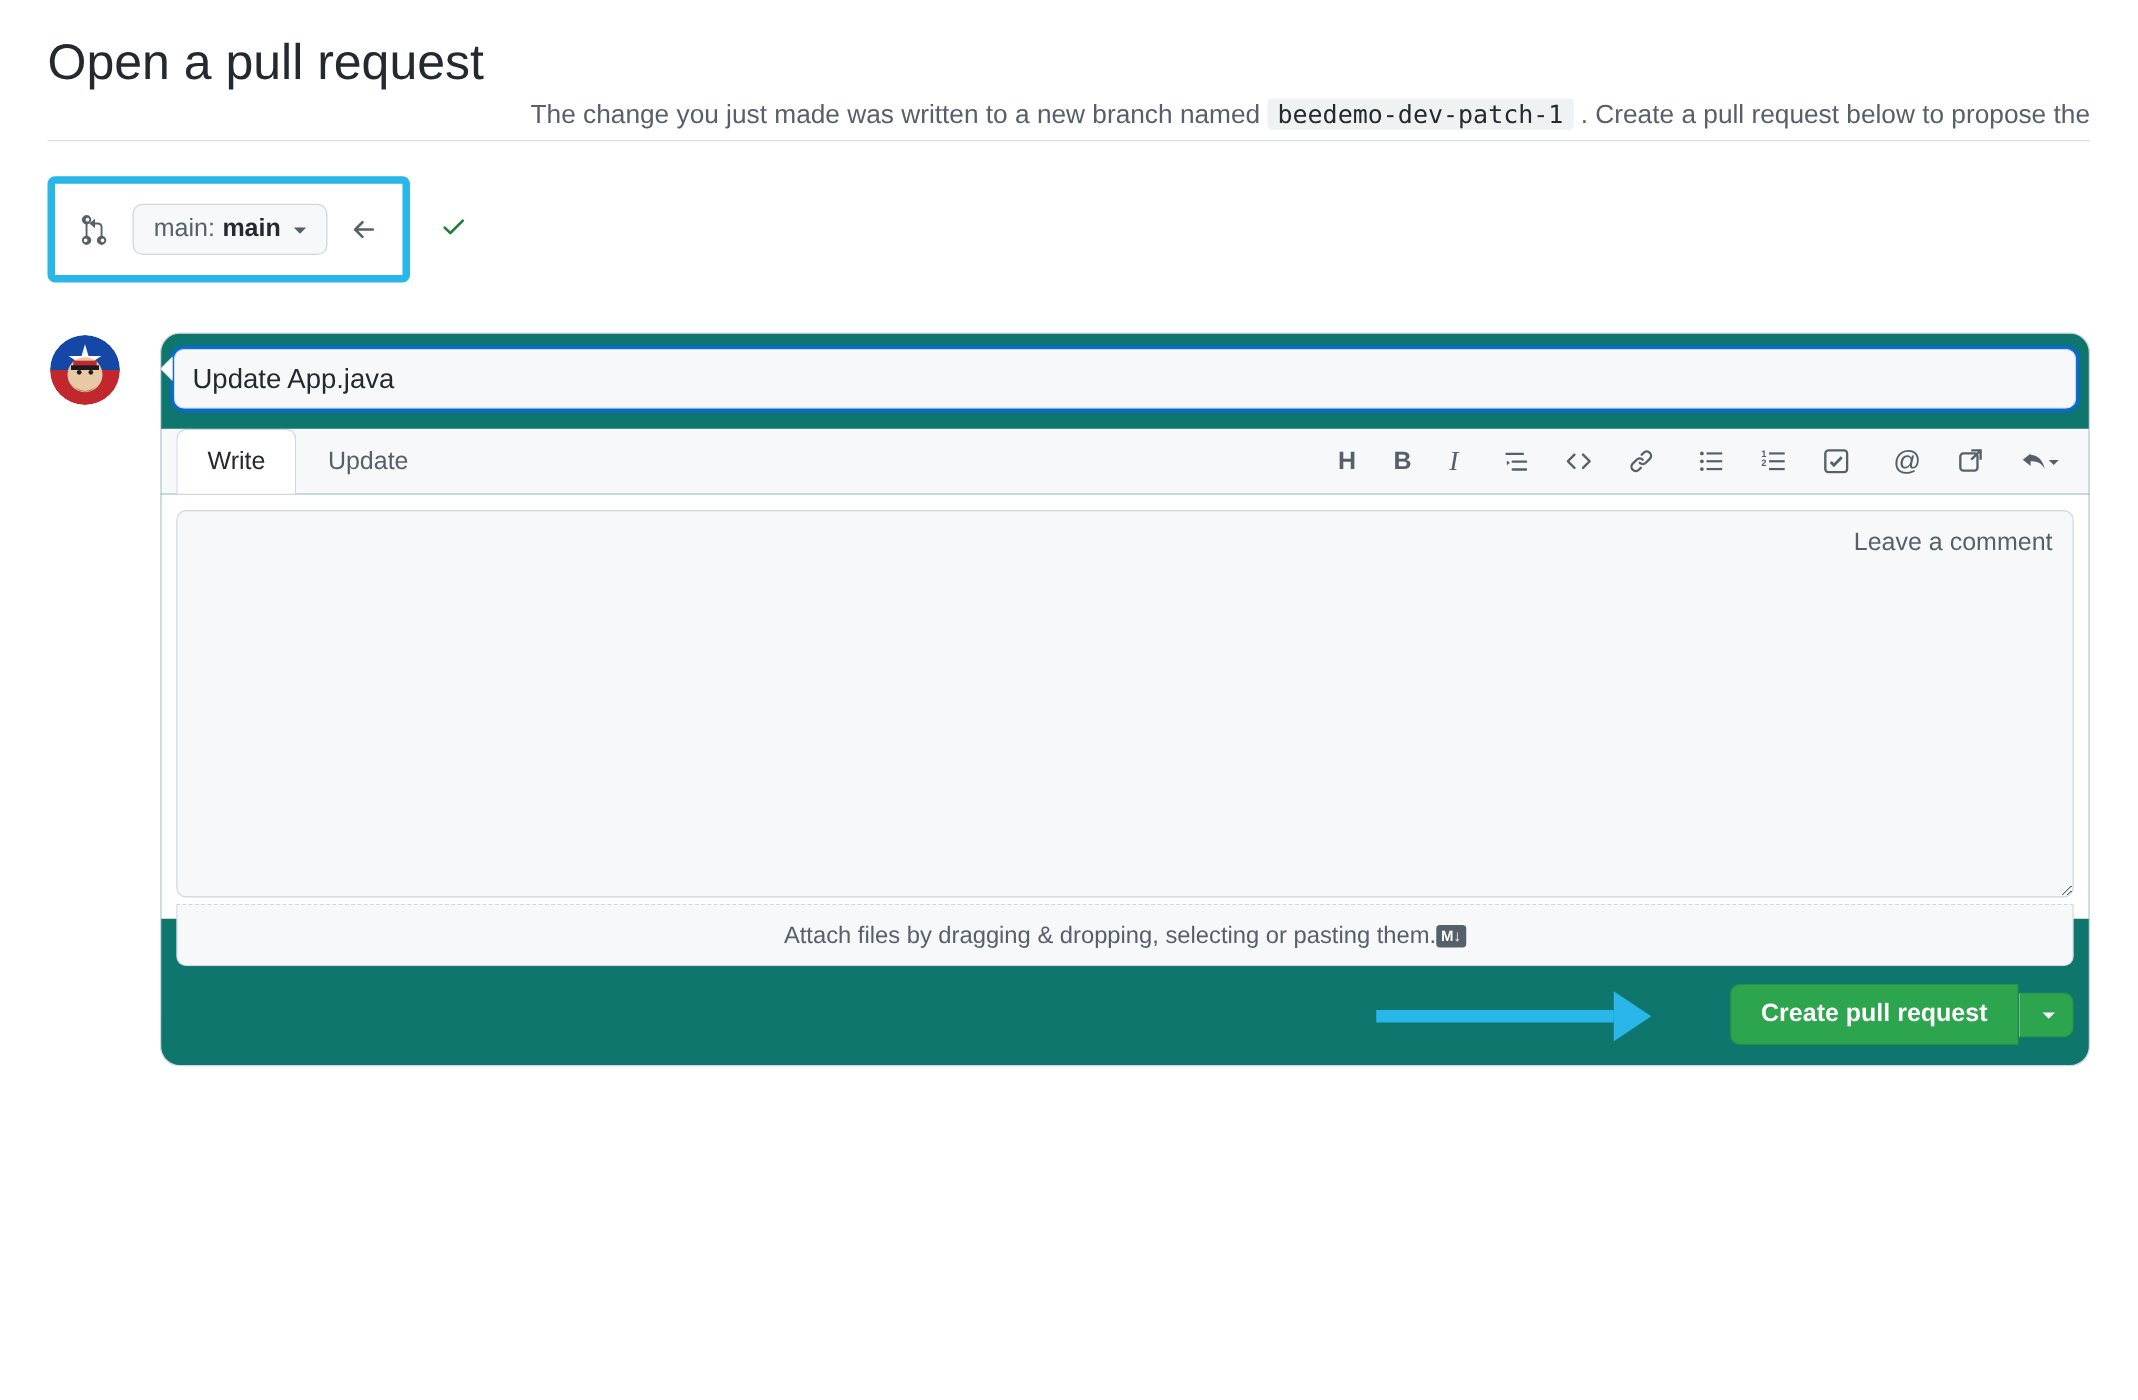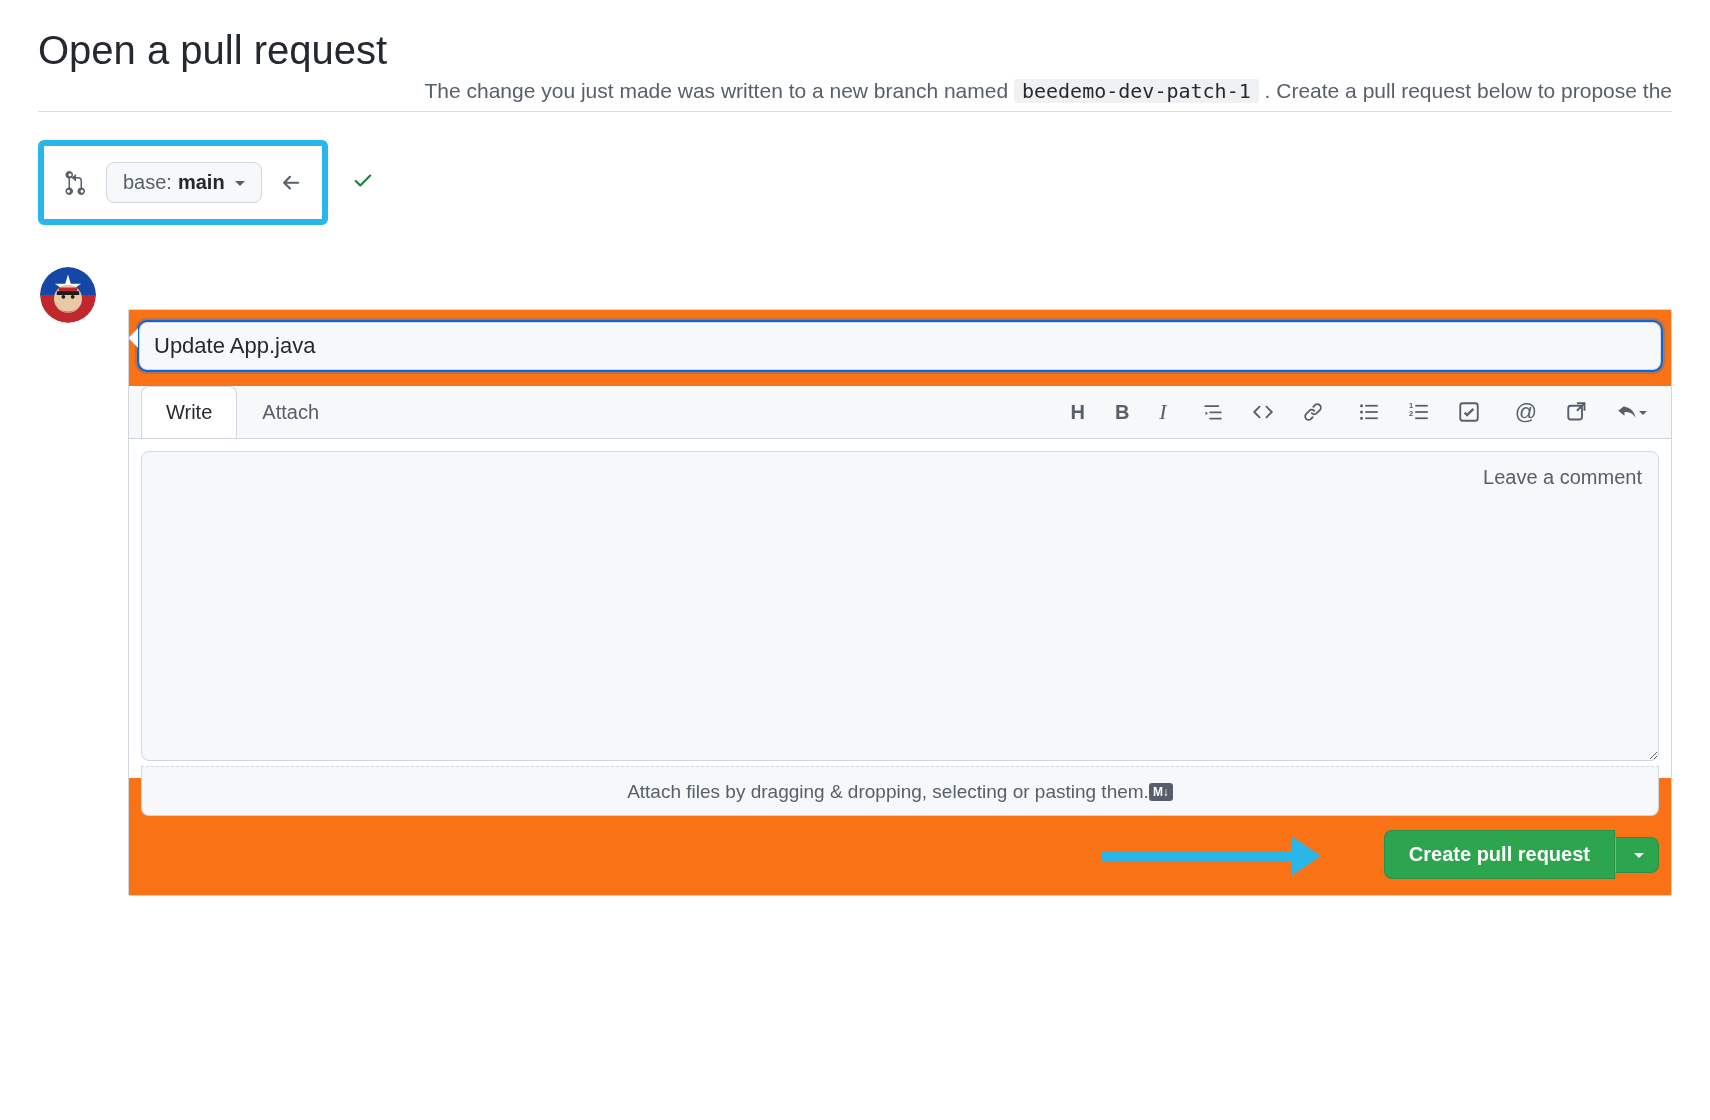--- a/index.html
+++ b/index.html
@@ -113,24 +113,23 @@
     border:2px solid #fff;
     overflow:hidden;
     flex:0 0 60px;
     position:relative;
   }
   .avatar svg{width:100%;height:100%}
 
   .comment-box{
     flex:1;
     border:1px solid var(--gray-light);
-    border-radius:2px;
-    background:#f97316;
+    border-radius:16px;
+    background:#0f766e;
     position:relative;
-    margin-top:44px;
   }
   .comment-box::before{
     content:"";
     position:absolute;
     left:-11px;
     top:18px;
     width:0;height:0;
     border:10px solid transparent;
     border-right-color:var(--gray-light);
   }
@@ -308,21 +307,21 @@
 
   <div class="highlight-box">
     <span class="compare-icon">
       <svg width="24" height="24" viewBox="0 0 16 16" fill="currentColor">
           <path d="M8.75 1.75V5h2.5a.75.75 0 0 1 0 1.5h-2.5v3.25a.75.75 0 0 1-1.5 0V6.5h-2.5a.75.75 0 0 1 0-1.5h2.5V1.75a.75.75 0 0 1 1.5 0z" opacity="0"></path>
           <path d="M5 2.5a1 1 0 1 1-2 0 1 1 0 0 1 2 0zM4 5a2.5 2.5 0 1 0-1 0v6a2.5 2.5 0 1 0 1 0V5zm0 8.5a1 1 0 1 1-2 0 1 1 0 0 1 2 0zM13 13.5a1 1 0 1 1-2 0 1 1 0 0 1 2 0zM12 11V6.5A2.5 2.5 0 0 0 9.5 4H8V2l-3 2.5L8 7V5h1.5A1.5 1.5 0 0 1 11 6.5V11a2.5 2.5 0 1 0 1 0z"></path>
         </svg>
     </span>
 
     <button class="branch-btn">
-      <span>base: </span>
+      <span>main: </span>
         <strong>main</strong>
       <span class="caret"></span>
     </button>
 
     <span class="arrow-icon">
       <svg width="22" height="22" viewBox="0 0 16 16" fill="currentColor">
           <path d="M7.78 12.53a.75.75 0 0 1-1.06 0L2.47 8.28a.75.75 0 0 1 0-1.06l4.25-4.25a.75.75 0 1 1 1.06 1.06L4.81 7h8.44a.75.75 0 0 1 0 1.5H4.81l2.97 2.97a.75.75 0 0 1 0 1.06z"></path>
         </svg>
     </span>
 
@@ -354,21 +353,21 @@
     </svg>
   </div>
 
   <div class="comment-box">
 
     <input class="pr-title-input" type="text" value="Update App.java" style="">
 
     <div class="tabs-wrap">
       <div class="tabs">
         <button class="tab active">Write</button>
-        <button class="tab">Attach</button>
+        <button class="tab">Update</button>
 
         <div class="toolbar">
           <div class="toolbar-group">
             <button class="tool-btn">
                 <span style="font-weight:600;font-size:20px">H</span>
               </button>
             <button class="tool-btn">
                 <span style="font-weight:800;font-size:20px">B</span>
               </button>
             <button class="tool-btn">

